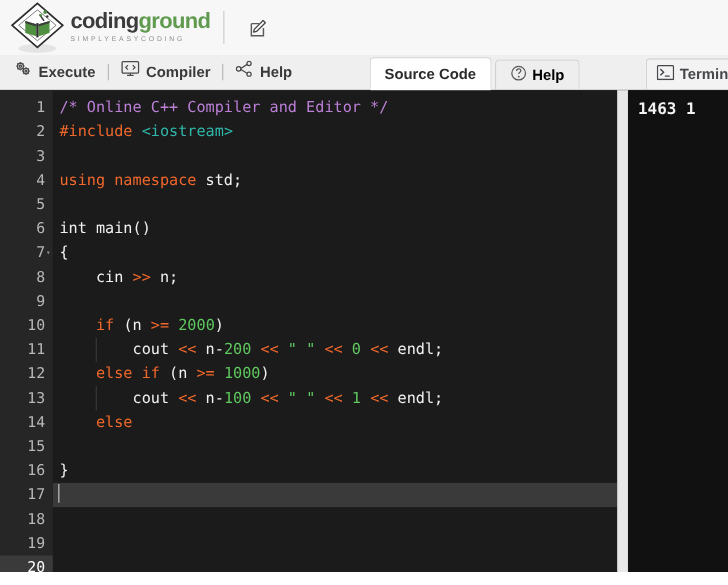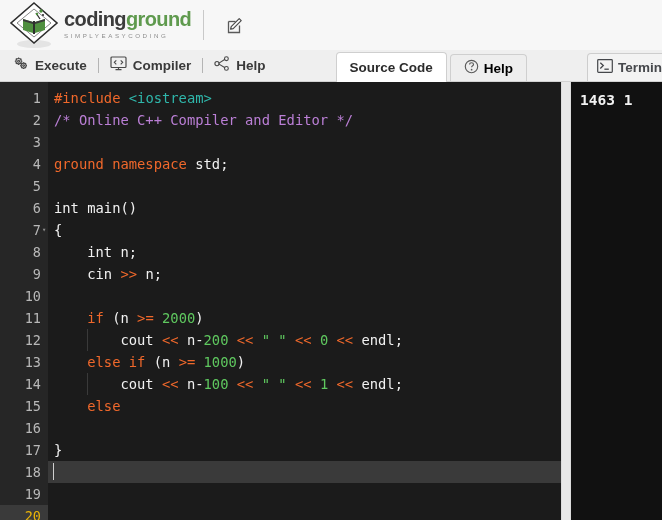--- a/index.html
+++ b/index.html
@@ -242,21 +242,21 @@
     text-align: right;
     padding-right: 7px;
     font-family: "DejaVu Sans Mono", monospace;
     font-size: 13.5px;
     color: #b8b8b8;
     position: relative;
   }
 
   .gutter-row.current {
     background: #3a3a3a;
-    color: #eab308;
+    color: #ffffff;
   }
 
   .fold-marker {
     position: absolute;
     right: 0px;
     top: 0;
     width: 8px;
     height: 22px;
     line-height: 22px;
     font-size: 7px;
@@ -481,28 +481,27 @@
           <div class="gutter-row">13</div>
           <div class="gutter-row">14</div>
           <div class="gutter-row">15</div>
           <div class="gutter-row">16</div>
           <div class="gutter-row">17</div>
           <div class="gutter-row">18</div>
           <div class="gutter-row">19</div>
           <div class="gutter-row current">20</div>
         </div>
       <div class="code-area" id="code-area">
+          <div class="code-row"><span class="t-com">/* Online C++ Compiler and Editor */</span></div>
           <div class="code-row"><span class="t-pre">#include </span><span class="t-inc">&lt;iostream&gt;</span></div>
-          <div class="code-row"><span class="t-com">/* Online C++ Compiler and Editor */</span></div>
           <div class="code-row"></div>
-          <div class="code-row"><span class="t-kw">ground namespace </span><span class="t-pln">std;</span></div>
+          <div class="code-row"><span class="t-kw">using namespace </span><span class="t-pln">std;</span></div>
           <div class="code-row"></div>
           <div class="code-row"><span class="t-pln">int main()</span></div>
           <div class="code-row"><span class="t-pln">{</span></div>
-          <div class="code-row"><span class="t-pln">    int n;</span></div>
           <div class="code-row"><span class="t-pln">    cin </span><span class="t-op">&gt;&gt;</span><span class="t-pln"> n;</span></div>
           <div class="code-row"></div>
           <div class="code-row"><span class="t-pln">    </span><span class="t-kw">if</span><span class="t-pln"> (n </span><span class="t-op">&gt;=</span><span class="t-pln"> </span><span class="t-num">2000</span><span class="t-pln">)</span></div>
           <div class="code-row"><span class="t-pln">        cout </span><span class="t-op">&lt;&lt;</span><span class="t-pln"> n-</span><span class="t-num">200</span><span class="t-pln"> </span><span class="t-op">&lt;&lt;</span><span class="t-pln"> </span><span class="t-str">" "</span><span class="t-pln"> </span><span class="t-op">&lt;&lt;</span><span class="t-pln"> </span><span class="t-num">0</span><span class="t-pln"> </span><span class="t-op">&lt;&lt;</span><span class="t-pln"> endl;</span><span class="indent-guide" style="left: 39px;"></span></div>
           <div class="code-row"><span class="t-pln">    </span><span class="t-kw">else if</span><span class="t-pln"> (n </span><span class="t-op">&gt;=</span><span class="t-pln"> </span><span class="t-num">1000</span><span class="t-pln">)</span></div>
           <div class="code-row"><span class="t-pln">        cout </span><span class="t-op">&lt;&lt;</span><span class="t-pln"> n-</span><span class="t-num">100</span><span class="t-pln"> </span><span class="t-op">&lt;&lt;</span><span class="t-pln"> </span><span class="t-str">" "</span><span class="t-pln"> </span><span class="t-op">&lt;&lt;</span><span class="t-pln"> </span><span class="t-num">1</span><span class="t-pln"> </span><span class="t-op">&lt;&lt;</span><span class="t-pln"> endl;</span><span class="indent-guide" style="left: 39px;"></span></div>
           <div class="code-row"><span class="t-pln">    </span><span class="t-kw">else</span></div>
           <div class="code-row"></div>
           <div class="code-row"><span class="t-pln">}</span></div>
           <div class="code-row current"><span class="caret"></span></div>

